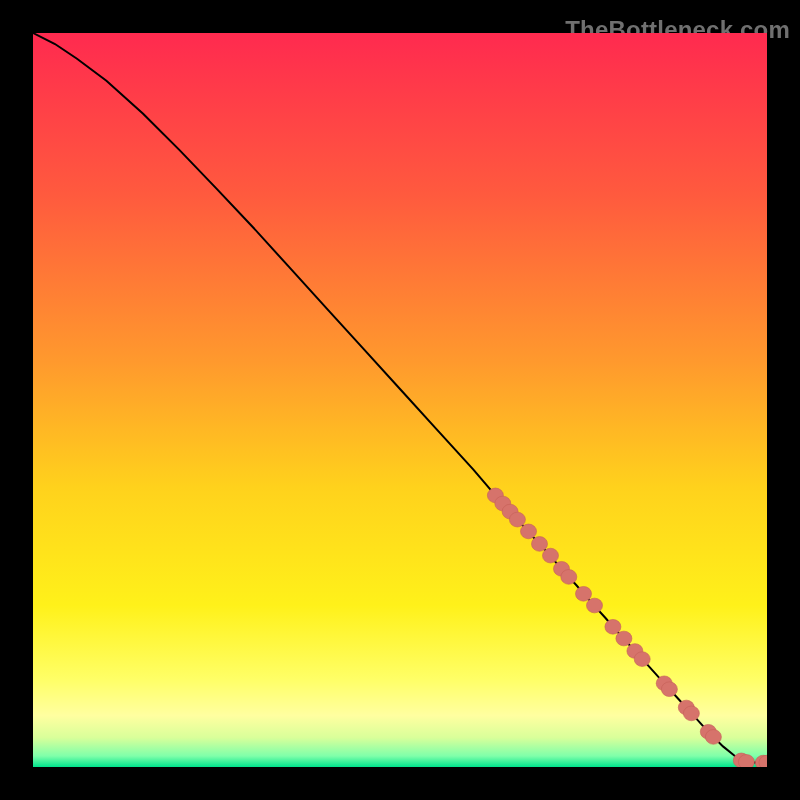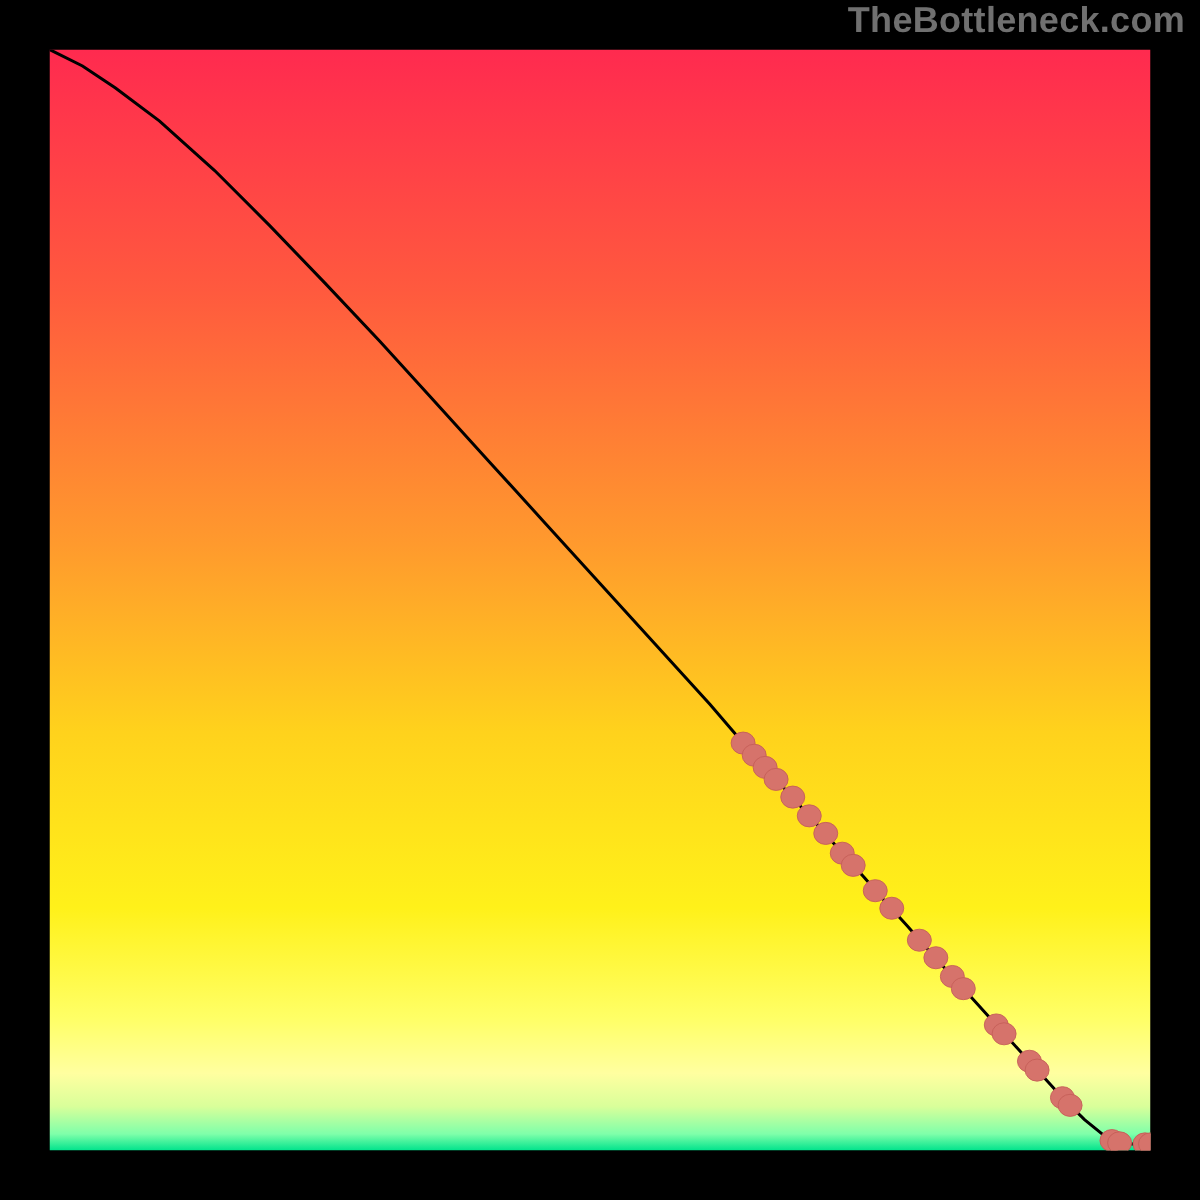--- a/index.html
+++ b/index.html
@@ -12,21 +12,21 @@
     font-family: Arial, Helvetica, sans-serif;
   }
   .frame {
     position: relative;
     width: 800px;
     height: 800px;
     background: #000;
   }
   .watermark {
     position: absolute;
-    top: 0;
+    top: 16px;
     right: 10px;
     color: #707070;
     font-size: 24px;
     font-weight: 600;
     letter-spacing: 0.2px;
     user-select: none;
   }
   .plot-outer {
     position: absolute;
     left: 33px;

